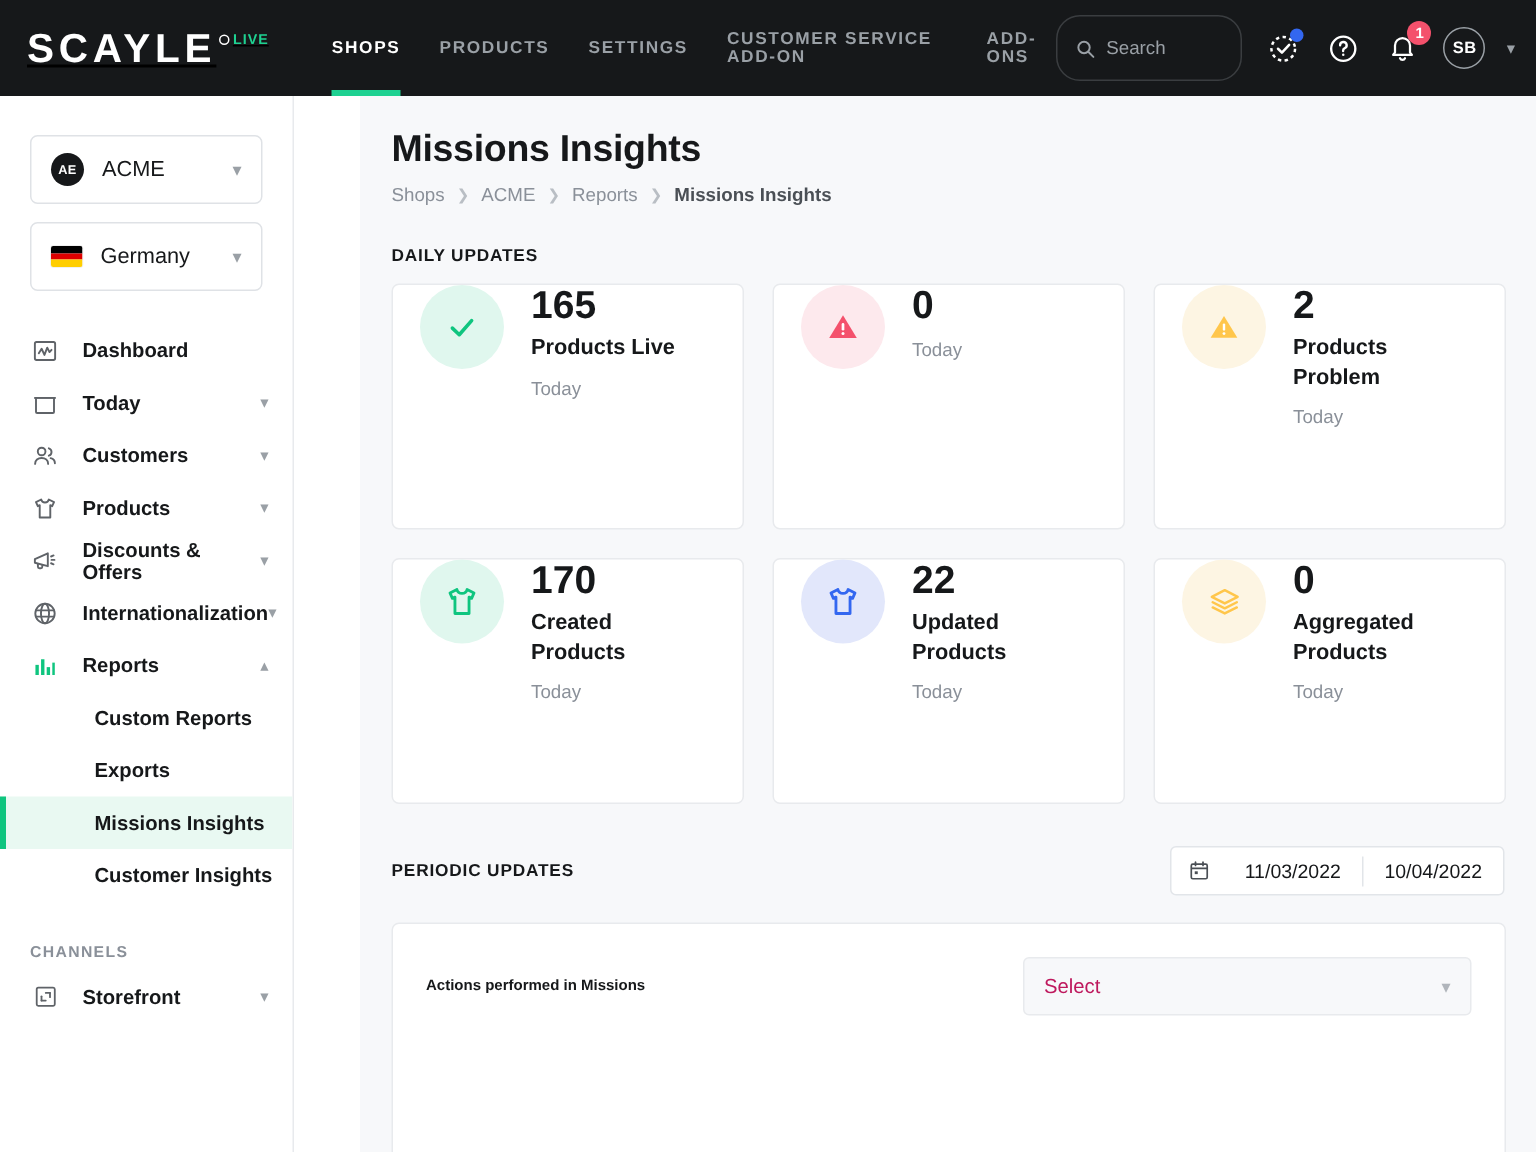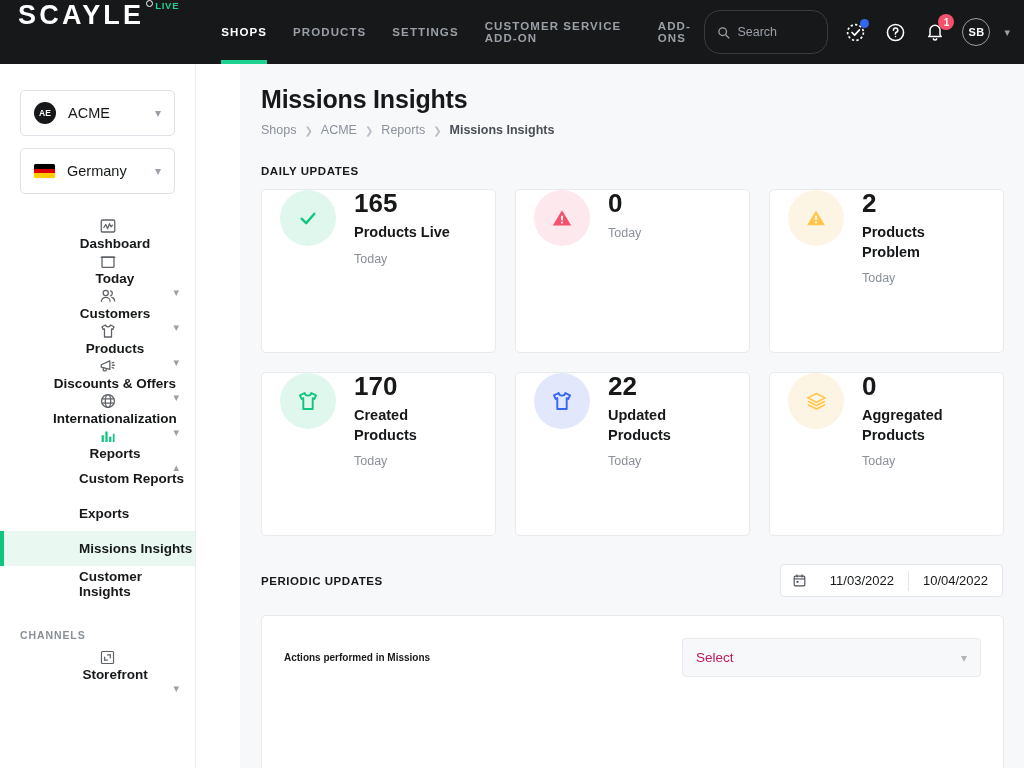--- a/index.html
+++ b/index.html
@@ -13,22 +13,23 @@
 
   
   .topbar {
     position: absolute; top: 0; left: 0;
     width: 1024px; height: 64px;
     background: #16181a;
     display: flex; align-items: center;
   }
   .logo-wrap {
     width: 240px; height: 64px;
-    display: flex; align-items: flex-start; padding-left: 18px;
+    display: flex; align-items: center; padding-left: 18px;
     position: relative;
+    text-decoration: underline;
   }
   .logo-text {
     color: #ffffff;
     font-size: 27px;
     font-weight: 700;
     letter-spacing: 3.2px;
     font-family: "Liberation Sans", sans-serif;
   }
   .logo-mark {
     width: 7px; height: 7px;
@@ -125,38 +126,38 @@
   .flag i { display: block; height: 33.34%; width: 100%; }
   .sel-label {
     margin-left: 12px; font-size: 14.5px; color: #16181a;
     font-weight: 400;
   }
   .sel-chev { margin-left: auto; color: #9aa0a6; font-size: 12px; }
 
   .nav-list { margin-top: 22px; }
   .side-item {
     height: 35px; display: flex; align-items: center;
-    padding-left: 36px; padding-right: 16px;
-    cursor: pointer; position: relative; flex-direction: column;
+    padding-left: 20px; padding-right: 16px;
+    cursor: pointer; position: relative;
   }
   .side-ico {
     width: 20px; height: 20px; display: flex;
     align-items: center; justify-content: center;
     color: #5f6368; flex: 0 0 20px;
   }
   .side-label {
     margin-left: 15px; font-size: 13.5px; color: #16181a;
     font-weight: 600;
   }
   .side-chev { margin-left: auto; color: #9aa0a6; font-size: 11px; }
   .sub-item {
     height: 35px; display: flex; align-items: center;
     padding-left: 63px; cursor: pointer; position: relative;
   }
-  .sub-item .side-label { margin-left: 16px; font-weight: 600; }
+  .sub-item .side-label { margin-left: 0; font-weight: 600; text-align: center; }
   .sub-item.active { background: #e9f9f2; }
   .sub-item.active::before {
     content: ""; position: absolute; left: 0; top: 0; bottom: 0;
     width: 4px; background: #0fc57f;
   }
   .channels-head {
     margin-top: 22px; padding-left: 20px;
     font-size: 10.5px; font-weight: 600; letter-spacing: 0.9px;
     color: #8a9099; height: 24px; display: flex; align-items: center;
   }

